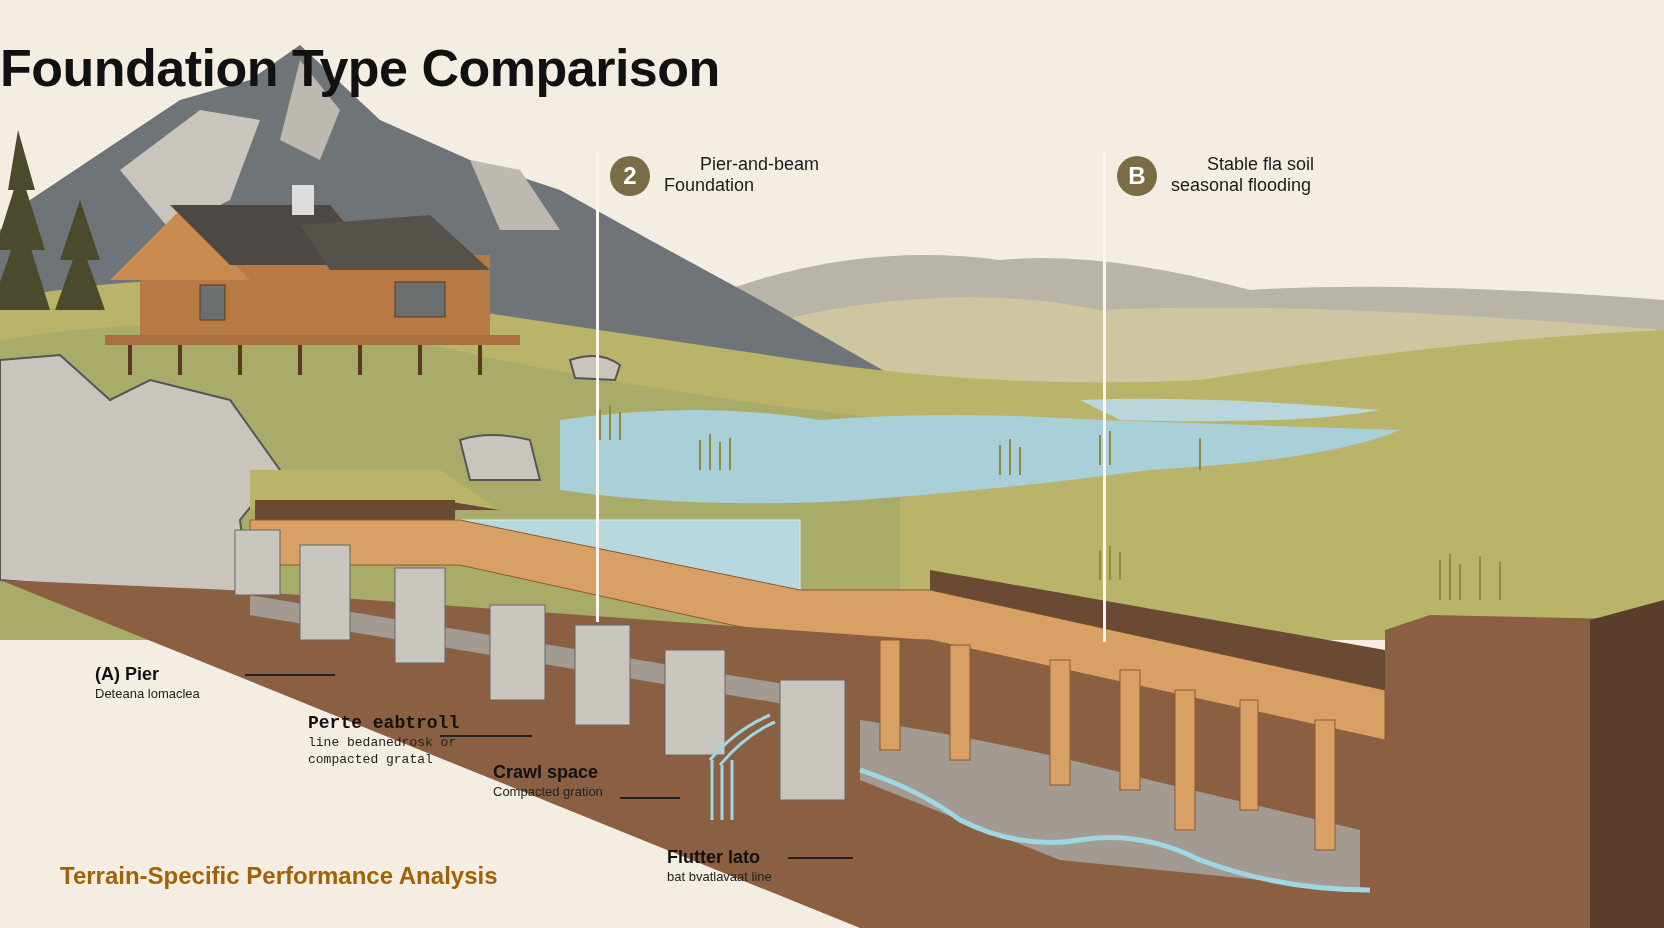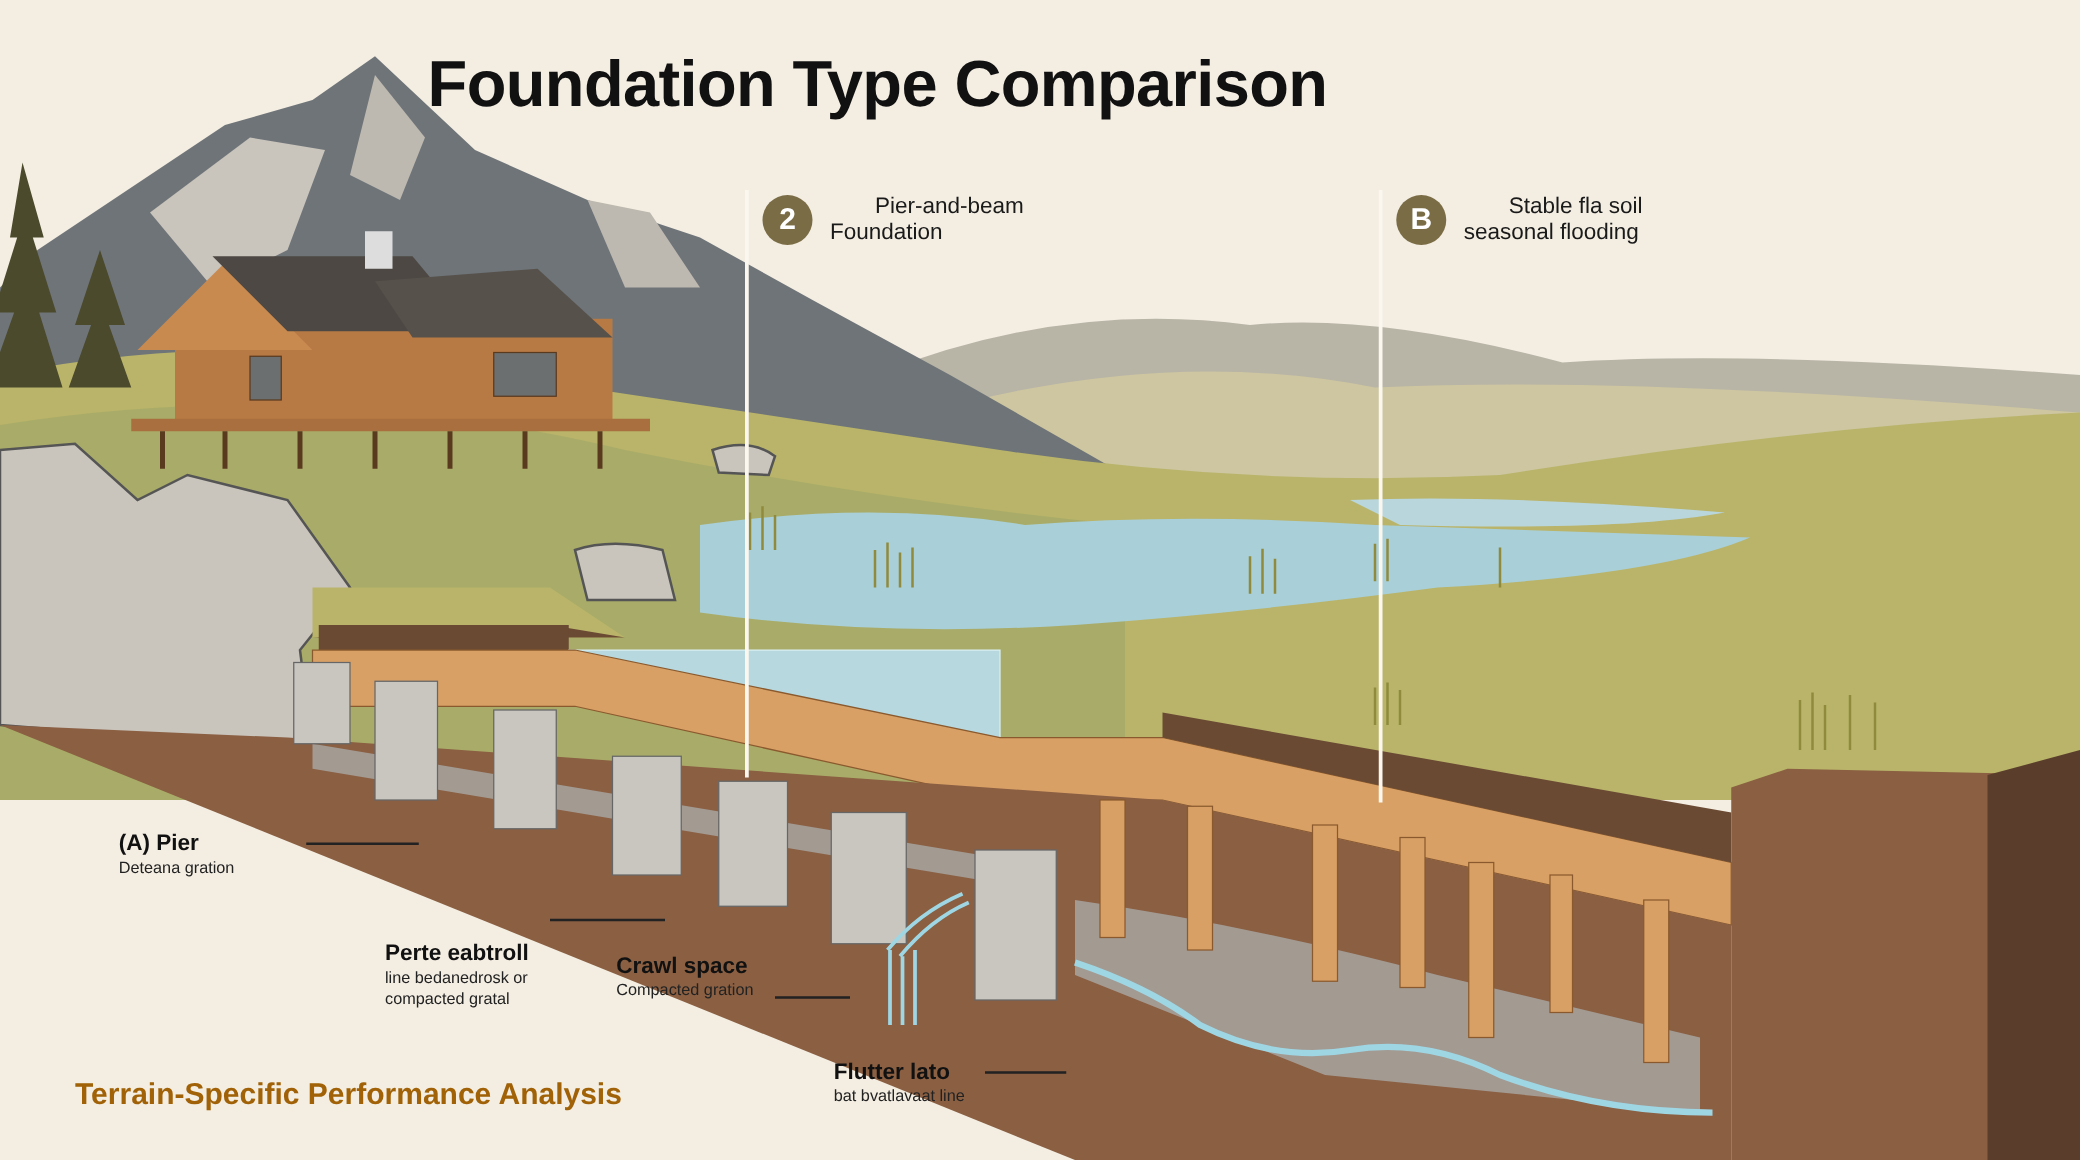--- a/index.html
+++ b/index.html
@@ -1,18 +1,18 @@
 <!DOCTYPE html>
 <html><head>
 <meta charset="utf-8">
 <style>
   html, body { margin:0; padding:0; }
   body { width:1664px; height:928px; overflow:hidden; background:#f3ede2; font-family:"Liberation Sans", sans-serif; position:relative; }
   #scene { position:absolute; left:0; top:0; width:1664px; height:928px; }
-  .title { position:absolute; left:0; width:1404px; top:38px; text-align:center; font-size:52px; font-weight:bold; color:#111; letter-spacing:-0.5px; }
+  .title { position:absolute; left:0; width:1404px; top:38px; font-size:52px; font-weight:bold; color:#111; letter-spacing:-0.5px; }
   .callout { position:absolute; display:flex; align-items:flex-start; gap:14px; }
   .badge { width:40px; height:40px; border-radius:50%; background:#7a6c45; color:#fff; font-weight:bold; font-size:24px; display:flex; align-items:center; justify-content:center; flex:0 0 40px; margin-top:2px; }
   .callout-text { font-size:18px; line-height:21px; color:#1a1a1a; }
   .callout-text .l1 { display:block;margin-left:36px; }
   .callout-text .l2 { display:block; }
   .vline { position:absolute; width:3px; background:#fbf7ef; }
   .label { position:absolute; color:#111; }
   .label .h { font-size:18px; font-weight:bold; display:block; line-height:22px; }
   .label .s { font-size:13px; display:block; line-height:17px; color:#222; }
   .leader { position:absolute; height:2px; background:#222; }
@@ -126,25 +126,25 @@
 <div class="callout" style="left:1117px; top:154px;">
   <div class="badge">B</div>
   <div class="callout-text">
     <span class="l1">Stable fla soil</span>
     <span class="l2">seasonal flooding</span>
   </div>
 </div>
 
 <div class="label" style="left:95px; top:663px;">
   <span class="h">(A) Pier</span>
-  <span class="s">Deteana gration</span>
+  <span class="s">Deteana lomaclea</span>
 </div>
 <div class="leader" style="left:245px; top:674px; width:90px;"></div>
 
-<div class="label" style="left:308px; top:751px;">
+<div class="label" style="left:308px; top:712px;font-family:Liberation Mono, monospace;">
   <span class="h">Perte eabtroll</span>
   <span class="s">line bedanedrosk or</span>
   <span class="s">compacted gratal</span>
 </div>
 <div class="leader" style="left:440px; top:735px; width:92px;"></div>
 
 <div class="label" style="left:493px; top:761px;">
   <span class="h">Crawl space</span>
   <span class="s">Compacted gration</span>
 </div>

